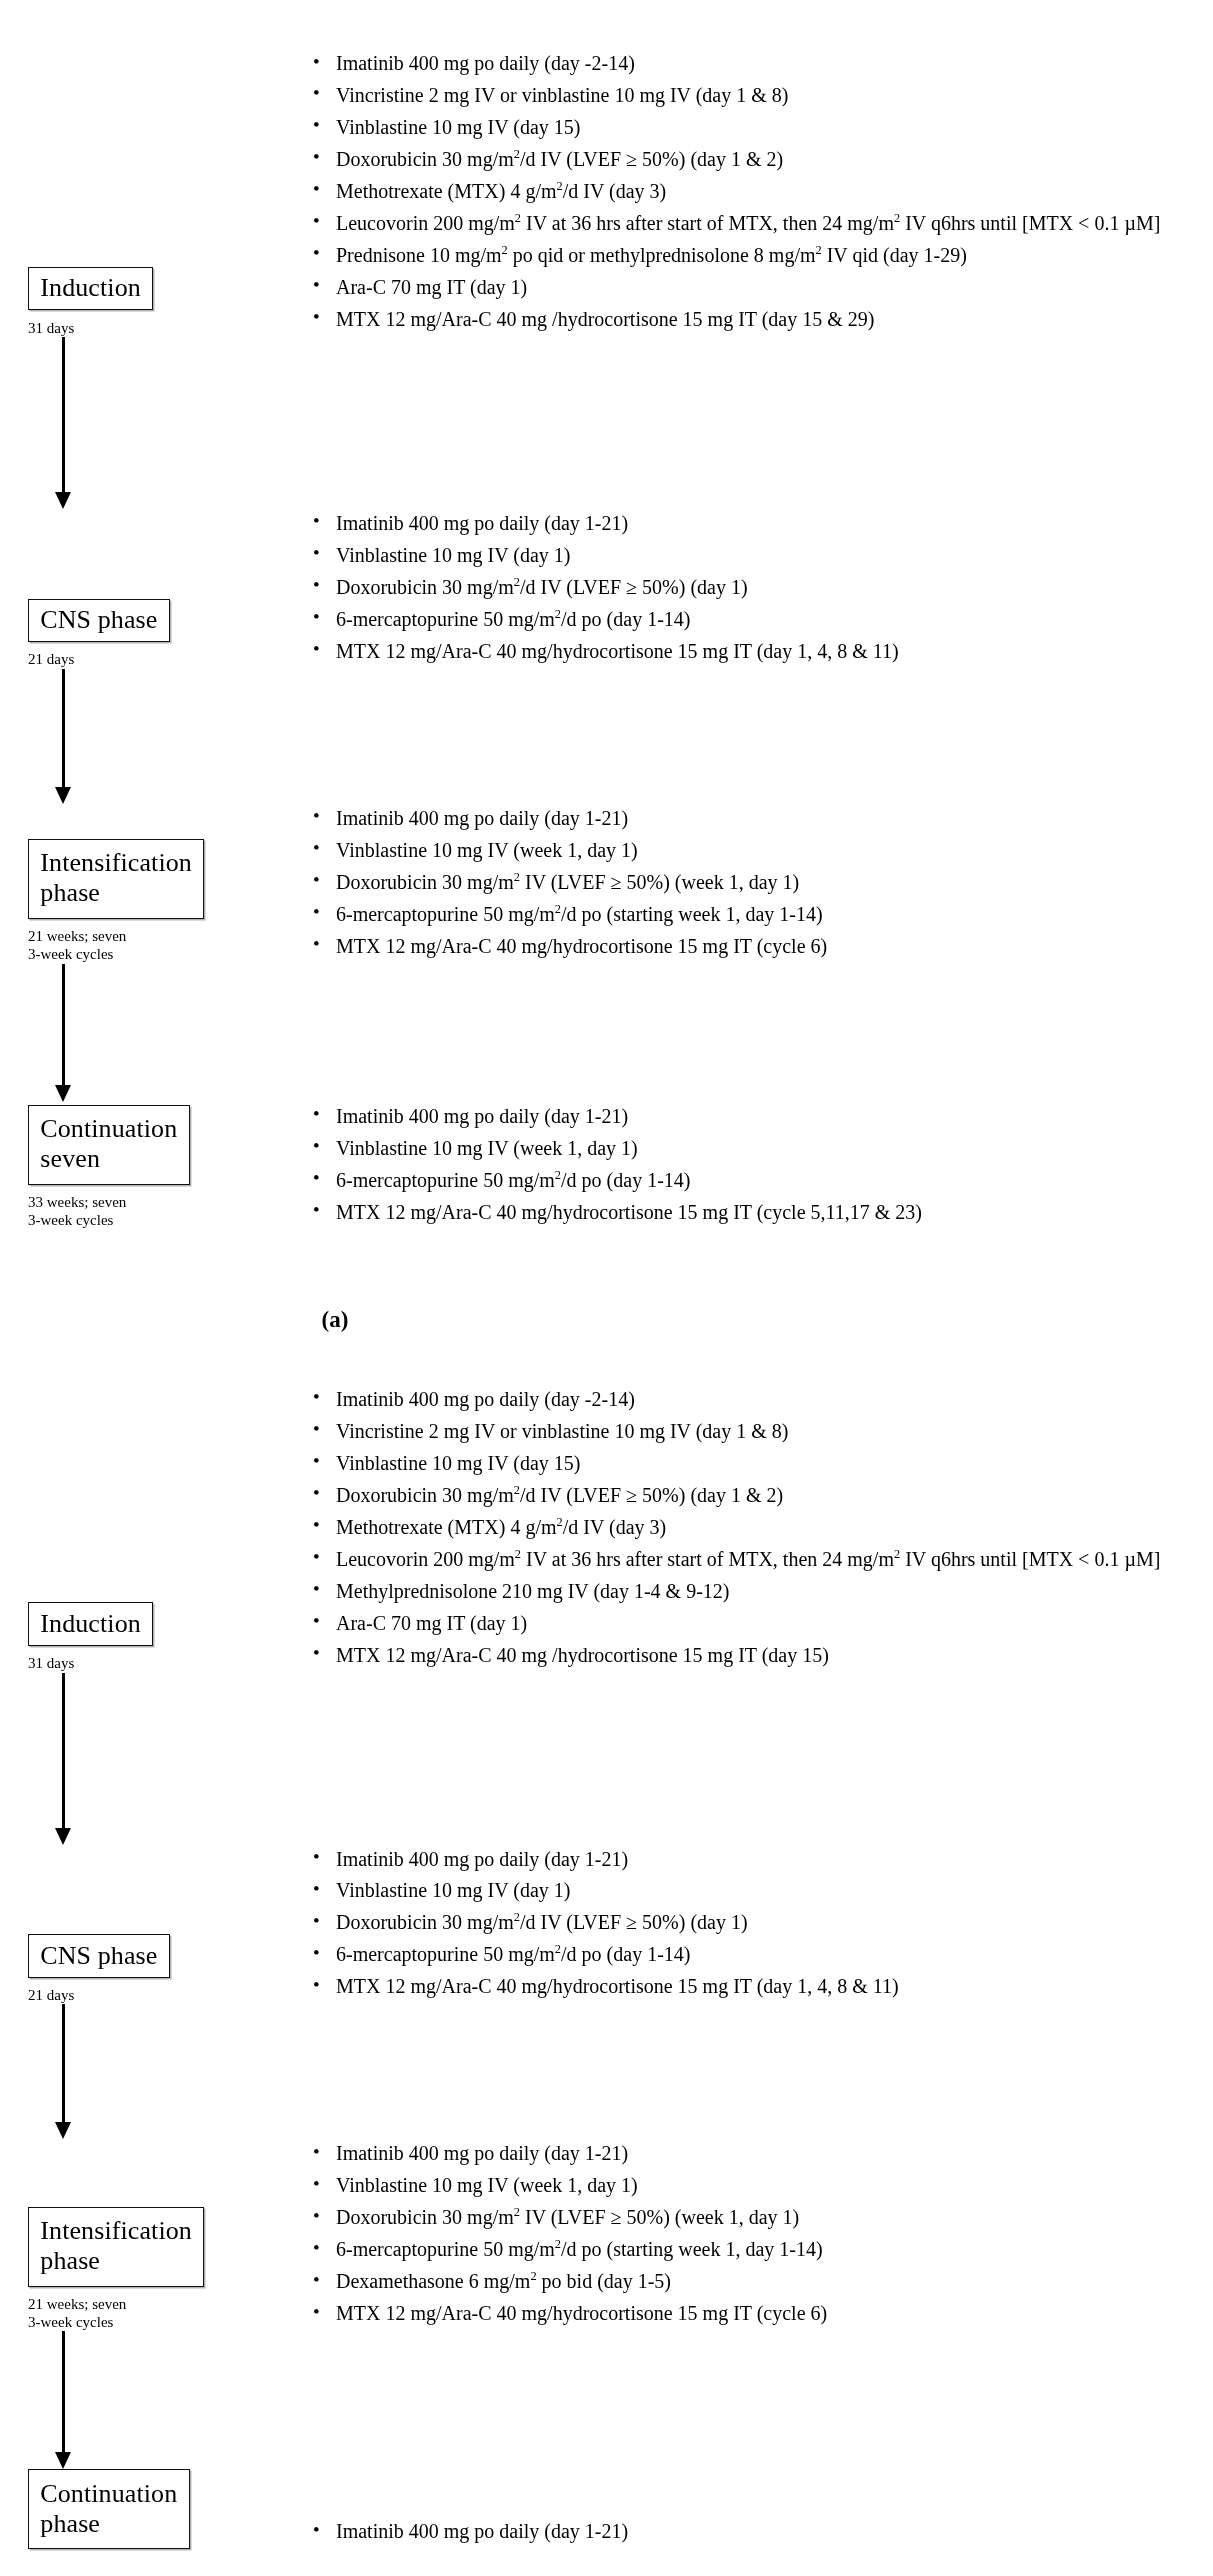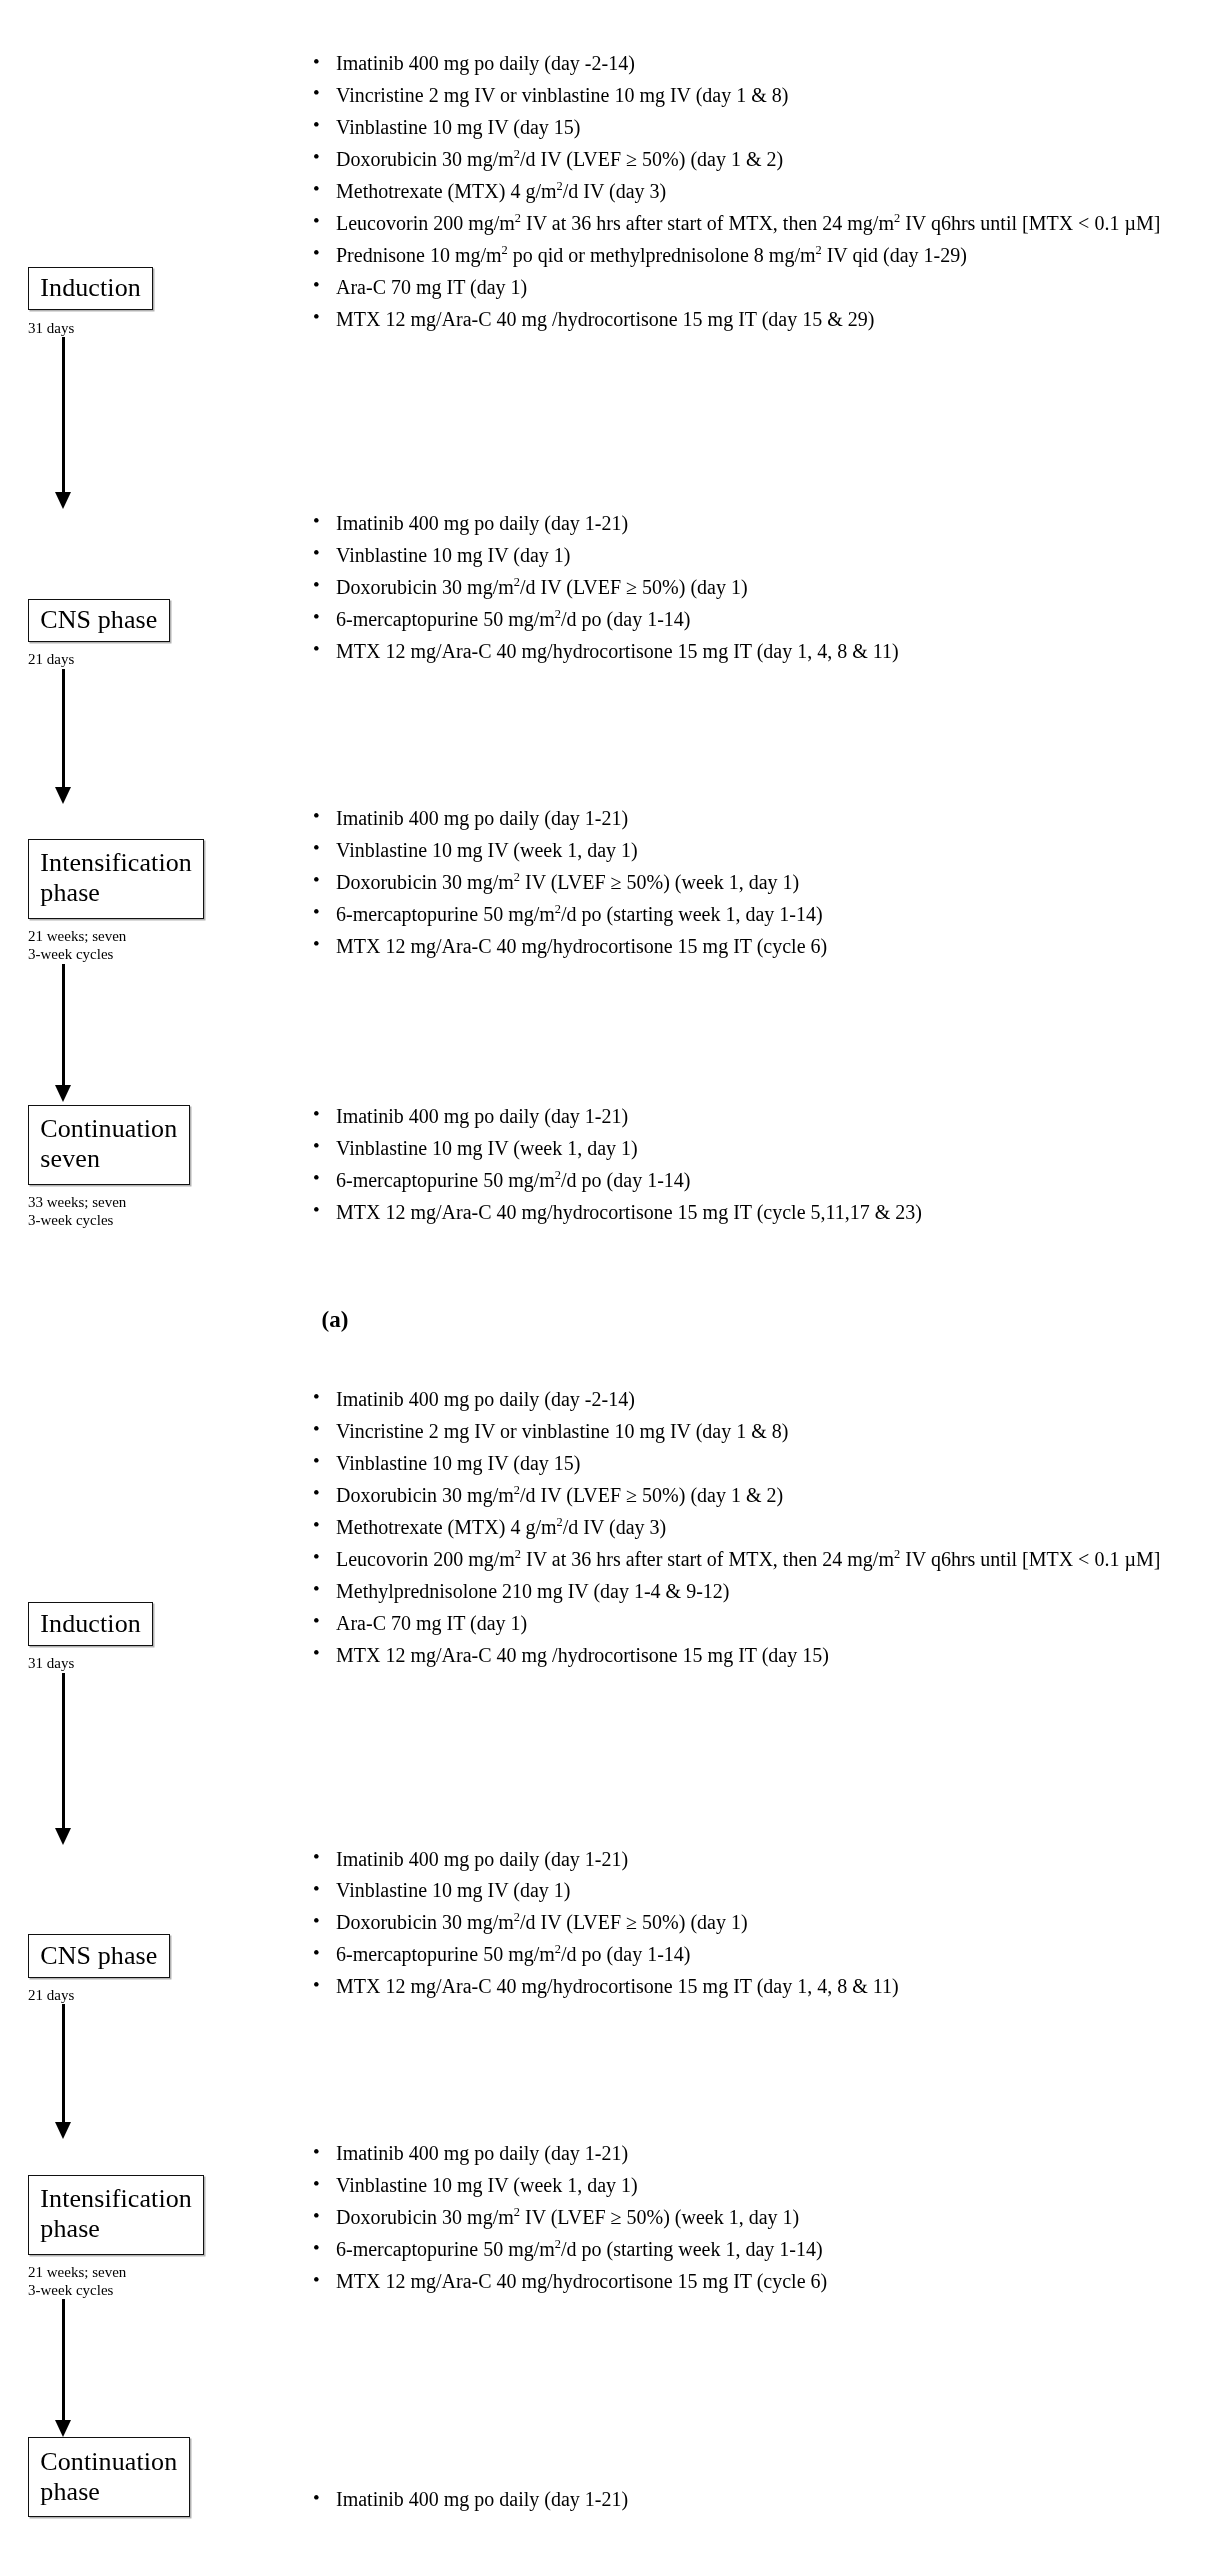--- a/index.html
+++ b/index.html
@@ -219,20 +219,21 @@
         <div class="phase">
           <div class="left-col"><div class="phase-box two-line">Intensification
 phase</div><div class="duration">21 weeks; seven
 3-week cycles</div></div>
           <div class="bullets">
             <ul class="rx">
               <li>Imatinib 400 mg po daily (day 1-21)</li>
               <li>Vinblastine 10 mg IV (week 1, day 1)</li>
               <li>Doxorubicin 30 mg/m<sup>2</sup> IV (LVEF ≥ 50%) (week 1, day 1)</li>
               <li>6-mercaptopurine 50 mg/m<sup>2</sup>/d po (starting week 1, day 1-14)</li>
+              <li>Dexamethasone 6 mg/m<sup>2</sup> po bid (day 1-5)</li>
               <li>MTX 12 mg/Ara-C 40 mg/hydrocortisone 15 mg IT (cycle 6)</li>
             </ul>
           </div>
         </div>
         <div class="arrow">
           <span class="stem" style="height: 121px;"></span>
           <span class="head"></span>
         </div>
         <div class="phase">
           <div class="left-col"><div class="phase-box two-line">Continuation

